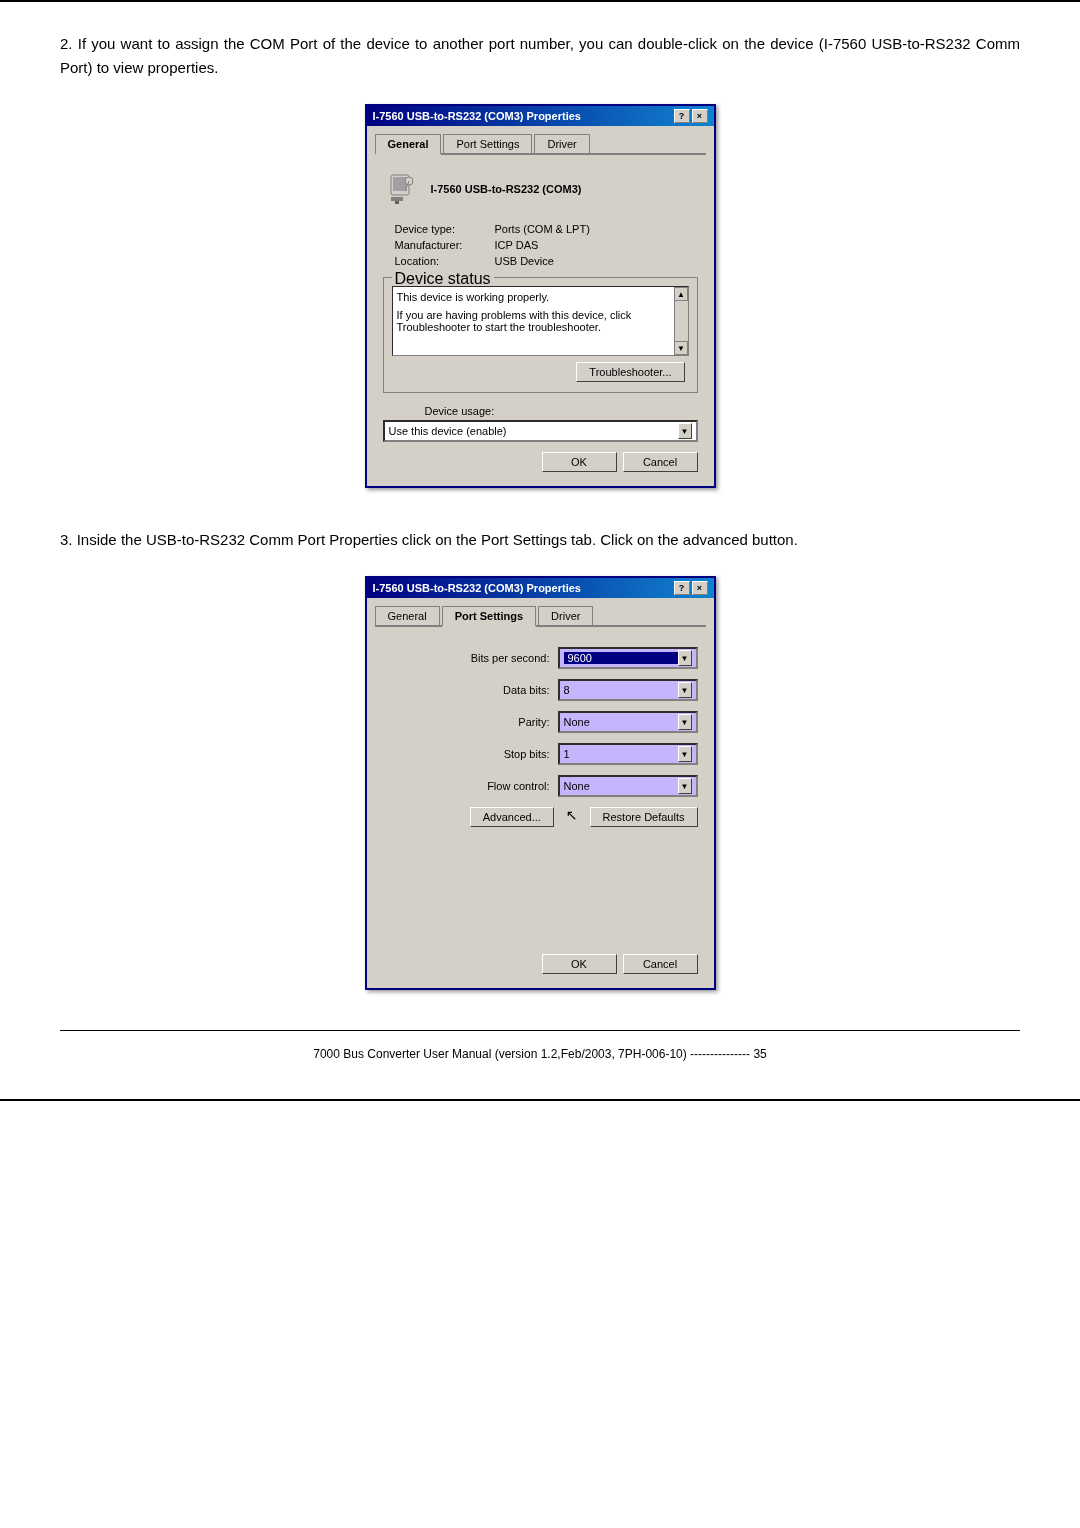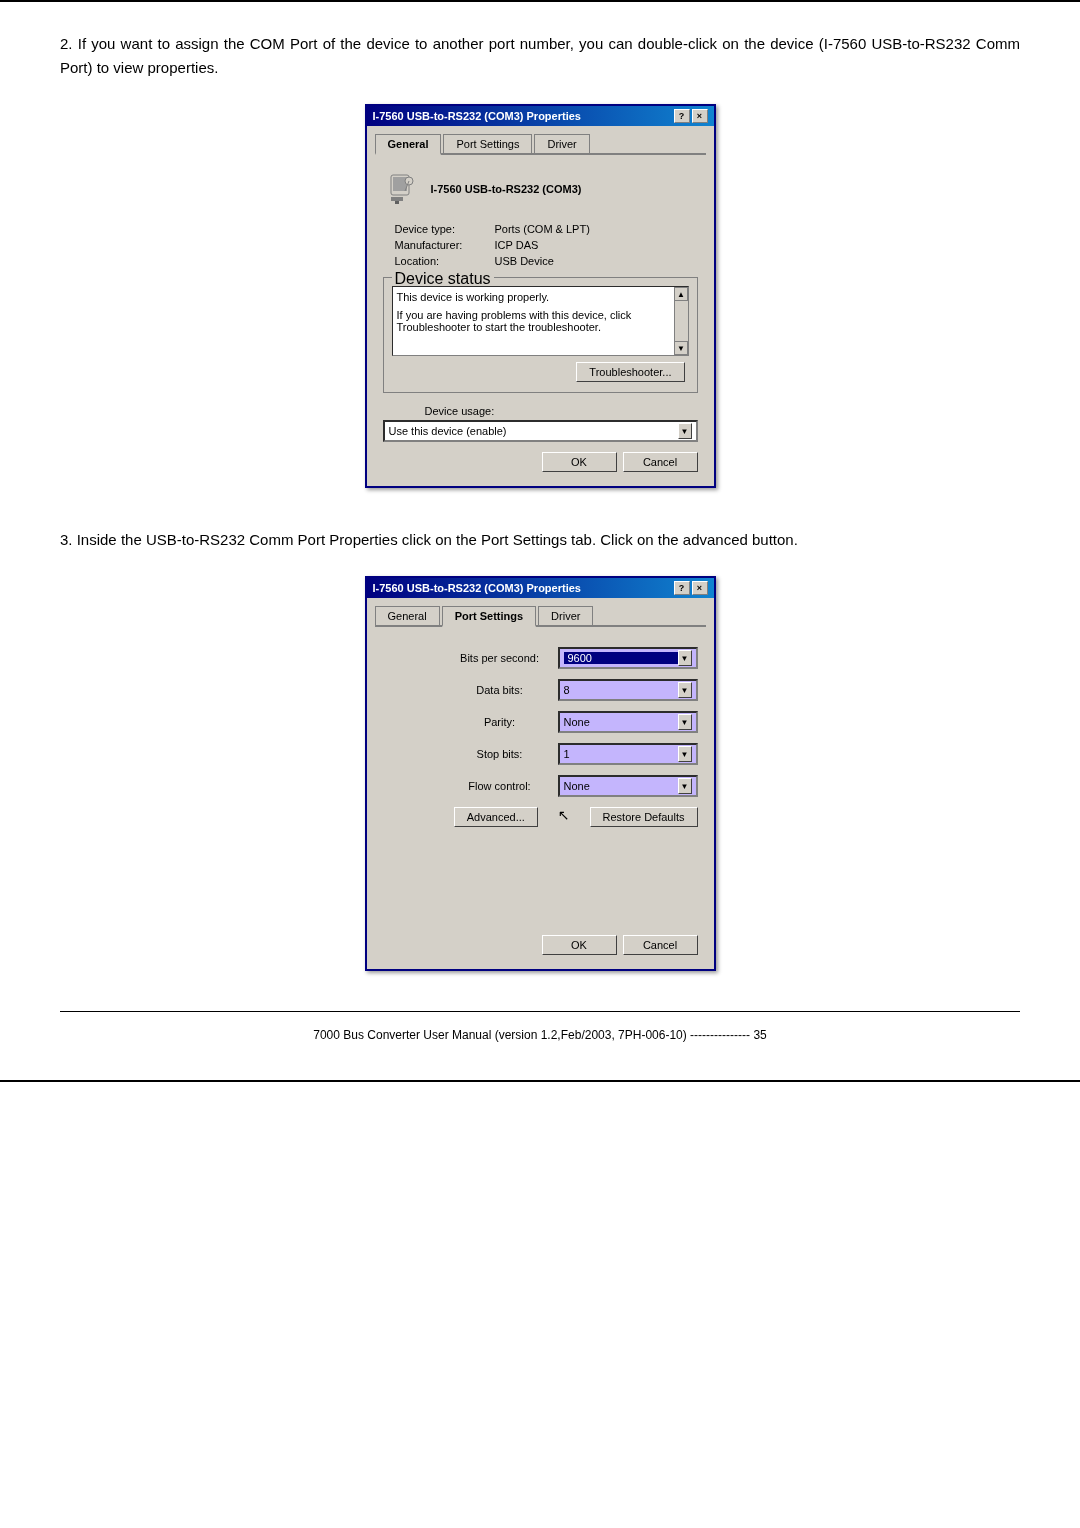--- a/index.html
+++ b/index.html
@@ -255,21 +255,21 @@
     .form-row {
       display: flex;
       align-items: center;
       justify-content: flex-end;
       margin-bottom: 10px;
       gap: 8px;
     }
 
     .form-label {
       font-size: 11px;
-      text-align: center;
+      text-align: right;
       min-width: 100px;
     }
 
     .form-control {
       display: flex;
       align-items: center;
       background: #c4b5fd;
       border: 2px inset #808080;
       min-width: 140px;
       padding: 1px 4px;
@@ -282,23 +282,23 @@
     }
 
     .form-control .dropdown-text {
       flex: 1;
     }
 
     .advanced-row {
       display: flex;
       justify-content: flex-end;
       align-items: center;
-      gap: 20px;
+      gap: 12px;
       margin-top: 8px;
-      margin-bottom: 12px;
+      margin-bottom: 31px;
     }
 
     .footer-bar {
       text-align: center;
       font-size: 12px;
       color: #000;
       padding: 16px 0 8px 0;
       border-top: 1px solid #000;
       margin-top: 40px;
     }

